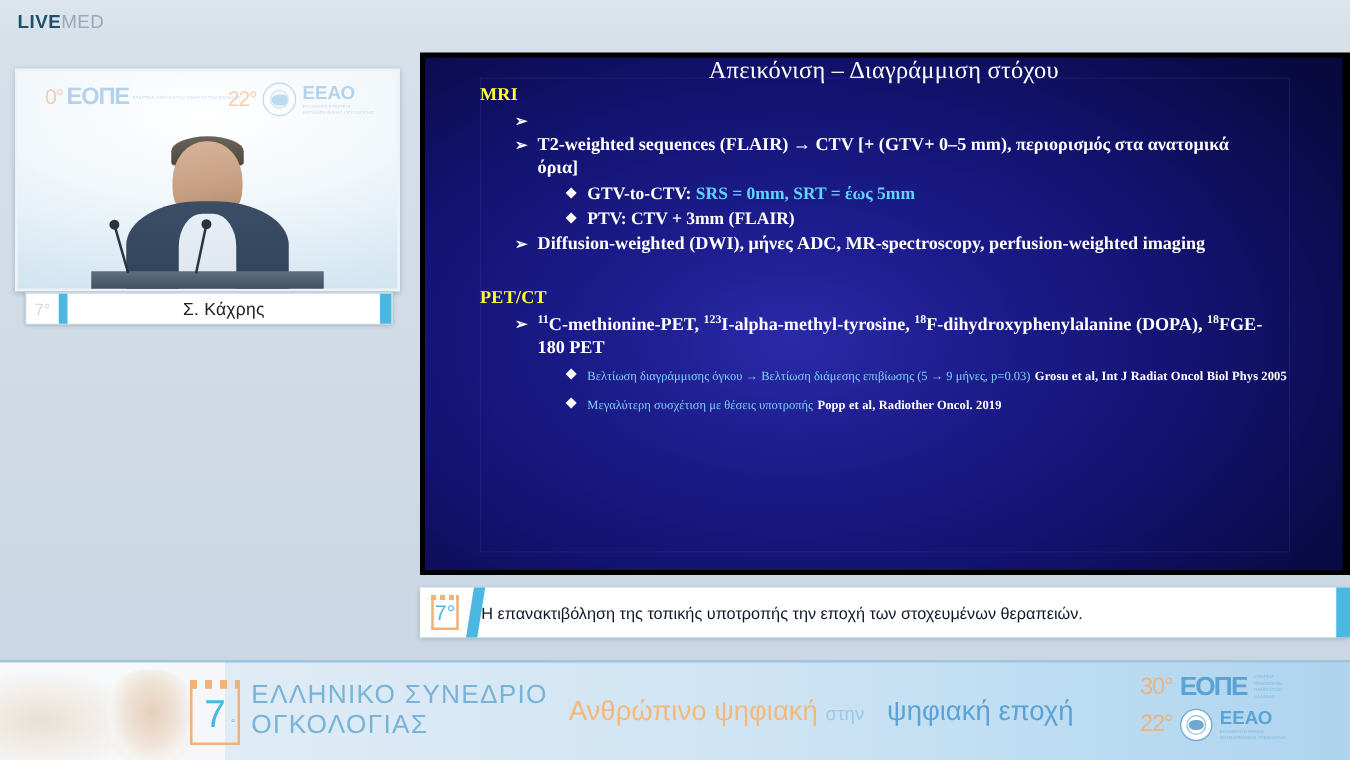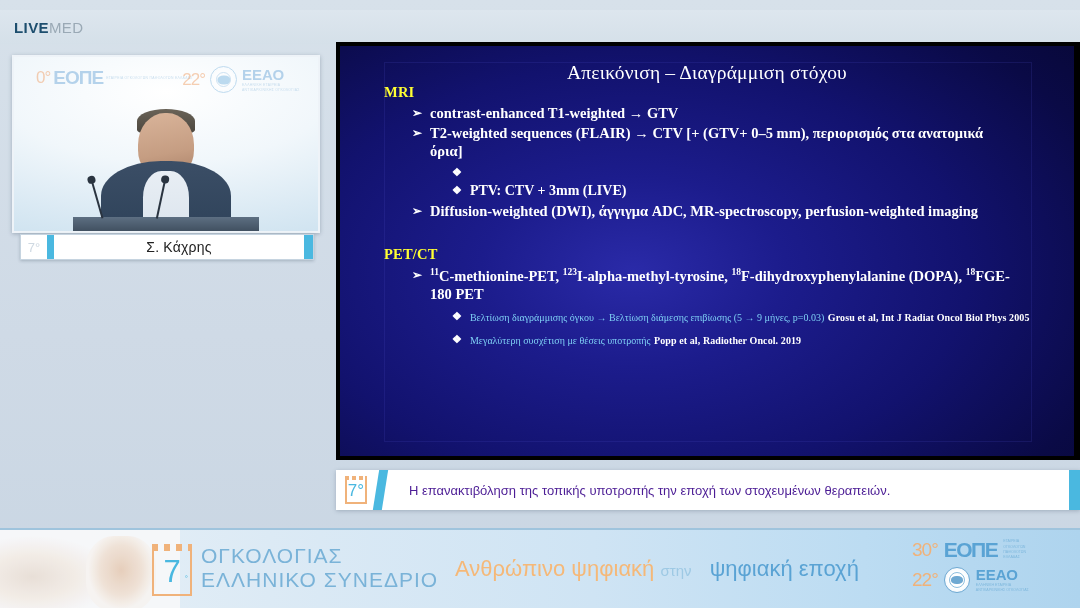--- a/index.html
+++ b/index.html
@@ -8,21 +8,21 @@
     overflow: hidden;
     font-family: "Liberation Sans", sans-serif;
   }
   body {
     background: linear-gradient(180deg,#d7e1ea 0%, #cfdae6 55%, #c9d6e3 100%);
     position: relative;
   }
 
   
   #header {
-    position: absolute; left: 0; top: 10px; width: 1080px; height: 34px;
+    position: absolute; left: 0; top: 0; width: 1080px; height: 34px;
     background: linear-gradient(180deg,#dde6ee 0%, #d5e0e9 100%);
   }
   #logo {
     position: absolute; left: 14px; top: 9px;
     font-size: 15px; font-weight: bold; letter-spacing: 0.4px;
   }
   #logo .a { color: #1d4e6e; }
   #logo .b { color: #9aa9b5; font-weight: normal; }
 
   
@@ -132,21 +132,21 @@
     overflow: hidden;
     color: #fff;
     font-family: "Liberation Serif", serif;
   }
   #slide-inner::before{
     content:""; position:absolute; left:6%; top:4%; width:88%; height:92%;
     border:1px solid rgba(80,80,200,.18);
   }
   #slide-title {
     text-align: center; font-size: 19.5px; color:#fff;
-    padding-top: 16px; letter-spacing: .2px;
+    letter-spacing: .2px;
   }
   .sect {
     color: #ffff33; font-weight: bold; font-size: 14.5px;
     margin-left: 44px; letter-spacing: .2px;
   }
   .b1 {
     margin-left: 72px; font-size: 14.5px; font-weight: bold;
     color:#fff; display:flex; gap: 8px; line-height: 1.24;
   }
   .b1 .gl { color:#fff; font-size: 12px; line-height: 1.45; }
@@ -162,21 +162,21 @@
 
   
   #caption {
     position: absolute; left: 336px; top: 470px; width: 744px; height: 40px;
     background: #fff;
     box-shadow: 0 1px 4px rgba(60,80,100,.3);
     display:flex; align-items:center;
   }
   #cap-logo { width:40px; height:100%; display:flex; align-items:center; justify-content:center; }
   #cap-stripe { width: 9px; height: 100%; background:#4ab8e0; transform: skewX(-9deg); }
-  #cap-text { flex:1; padding-left: 24px; font-size: 13px; color:#4c1d95; }
+  #cap-text { flex:1; font-size: 13px; color:#0f172a; }
   #cap-stripe-r { width: 11px; height: 100%; background:#4ab8e0; }
 
   
   #footer {
     position: absolute; left: 0; top: 528px; width: 1080px; height: 80px;
     background: linear-gradient(90deg,#e8f1f7 0%, #dceaf5 25%, #cfe4f4 55%, #bcdcf2 80%, #aed4ee 100%);
     border-top: 2px solid #9fc4dd;
     overflow: hidden;
   }
   #footer-photo {
@@ -281,40 +281,40 @@
 <div id="slide">
   <div id="slide-inner">
 
     <div id="slide-title">Απεικόνιση – Διαγράμμιση στόχου</div>
 
     <div style="">
       <div class="sect">MRI</div>
 
       <div class="b1" style="margin-top:4px">
         <span class="gl">➢</span>
-        <span>contrast-enhanced T1-weighted → GTV</span>
       </div>
 
       <div class="b1" style="margin-top:2px;max-width:600px">
         <span class="gl">➢</span>
         <span>T2-weighted sequences (FLAIR)  → CTV [+ (GTV+ 0–5 mm), περιορισμός στα ανατομικά όρια]</span>
       </div>
 
       <div class="b2" style="margin-top:3px">
         <span class="gl">❖</span>
+        <span><span>GTV-to-CTV: </span><span class="cy">SRS = 0mm, SRT = έως 5mm</span></span>
       </div>
 
       <div class="b2" style="margin-top:2px">
         <span class="gl">❖</span>
-        <span>PTV: CTV + 3mm (LIVE)</span>
+        <span>PTV: CTV + 3mm (FLAIR)</span>
       </div>
 
       <div class="b1" style="margin-top:3px;max-width:600px">
         <span class="gl">➢</span>
-        <span>Diffusion-weighted (DWI), άγγιγμα ADC, MR-spectroscopy, perfusion-weighted imaging</span>
+        <span>Diffusion-weighted (DWI), μήνες ADC, MR-spectroscopy, perfusion-weighted imaging</span>
       </div>
     </div>
 
     <div style="margin-top:25px">
       <div class="sect">PET/CT</div>
 
       <div class="b1" style="margin-top:4px;max-width:610px">
         <span class="gl">➢</span>
         <span><sup>11</sup>C-methionine-PET, <sup>123</sup>I-alpha-methyl-tyrosine, <sup>18</sup>F-dihydroxyphenylalanine (DOPA), <sup>18</sup>FGE-180 PET</span>
       </div>
@@ -350,22 +350,22 @@
   <div id="footer-photo"></div>
 
   <div id="f-congress">
     <div class="castle">
       <div class="castle-top"></div>
       <div class="castle-frame"></div>
       <div class="castle-7">7</div>
       <div class="castle-deg">°</div>
     </div>
     <div id="f-congress-text">
+      <div>ΕΛΛΗΝΙΚΟ ΣΥΝΕΔΡΙΟ</div>
       <div>ΟΓΚΟΛΟΓΙΑΣ</div>
-      <div>ΕΛΛΗΝΙΚΟ ΣΥΝΕΔΡΙΟ</div>
     </div>
   </div>
 
   <div id="f-tagline">
     <span class="o">Ανθρώπινο ψηφιακή</span>
     <span class="s">στην</span>
     <span class="bl">ψηφιακή εποχή</span>
   </div>
 
   <div id="f-right">

